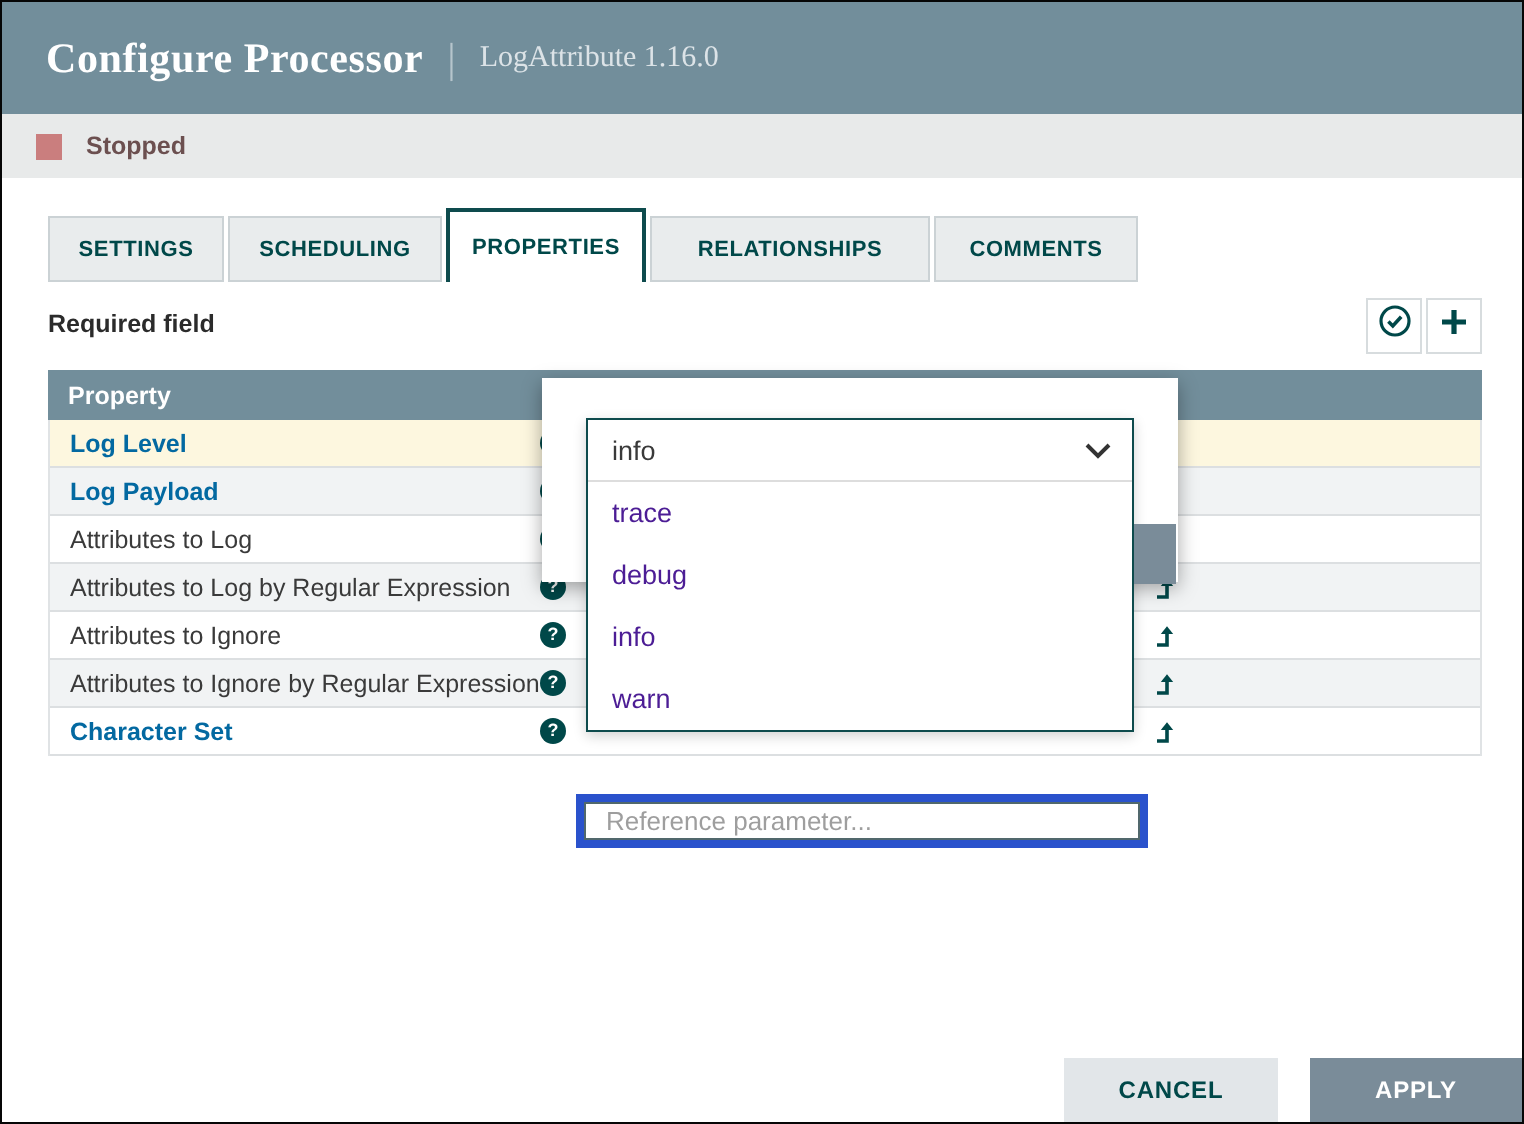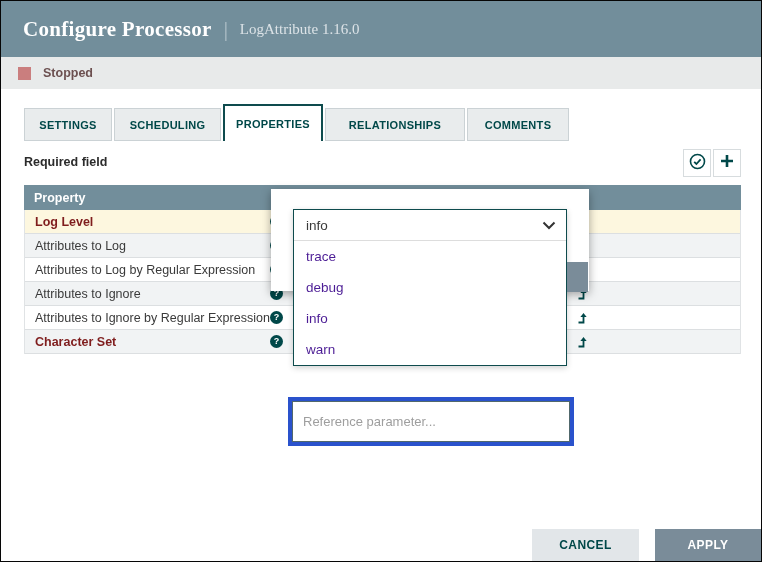--- a/index.html
+++ b/index.html
@@ -38,36 +38,36 @@
   .icon-btn.add{right:20px;}
   
   .table-header{position:absolute;left:23px;top:184px;width:717px;height:25px;background:#728E9B;
     color:#FFFFFF;font-size:12.5px;font-weight:bold;display:flex;align-items:center;
     padding-left:10px;box-sizing:border-box;}
   .rows{position:absolute;left:23px;top:209px;width:717px;border-left:1px solid #E0E3E5;border-right:1px solid #E0E3E5;box-sizing:border-box;}
   .row{height:24px;box-sizing:border-box;border-bottom:1px solid #DCDFE1;display:flex;align-items:center;
     position:relative;font-size:12.5px;color:#3A3A3A;padding-left:10px;background:#FFFFFF;}
   .row:nth-child(1){background:#FDF7DF;}
   .row:nth-child(2n){background:#F1F3F4;}
-  .row.req .prop{font-weight:bold;color:#7f1d1d;}
+  .row.req .prop{font-weight:bold;color:#0369a1;}
   .q-icon{position:absolute;left:245px;top:5px;width:13px;height:13px;border-radius:50%;background:#004849;
     color:#fff;font-size:9px;font-weight:bold;text-align:center;line-height:13px;}
   .q-icon::after{content:"?";}
   .goto-icon{position:absolute;left:552px;top:6px;}
   
   .popup-panel{position:absolute;left:270px;top:188px;width:318px;height:102px;background:#FFFFFF;
     box-shadow:0 3px 9px rgba(0,0,0,.35);z-index:10;}
   .scroll-thumb{position:absolute;left:566px;top:261px;width:21px;height:30px;background:#7A8C99;z-index:13;}
   .combo{position:absolute;left:292px;top:208px;width:274px;box-sizing:border-box;background:#FFFFFF;
     border:1px solid #0E4B4D;z-index:12;box-shadow:0 2px 6px rgba(0,0,0,.18);}
   .combo-display{height:30px;display:flex;align-items:center;justify-content:space-between;
     padding:0 10px 0 12px;font-size:13.5px;color:#3A3A3A;border-bottom:1px solid #DDDDDD;cursor:default;}
   .option{height:31px;display:flex;align-items:center;padding-left:12px;font-size:13.5px;color:#4c1d95;
     background:#FFFFFF;cursor:default;}
-  .ref-box{position:absolute;left:287px;top:396px;width:286px;height:49px;box-sizing:border-box;
+  .ref-box{position:absolute;left:287px;top:396px;width:286px;height:27px;box-sizing:border-box;
     border:4px solid #2A52CC;background:#FFFFFF;z-index:12;}
   .ref-inner{position:absolute;left:0;top:0;right:0;bottom:0;border:1px solid #51686C;
     display:flex;align-items:center;padding-left:10px;font-size:13px;color:#9E9E9E;}
   
   .btn{position:absolute;bottom:0;height:32px;display:flex;align-items:center;justify-content:center;
     font-size:12px;font-weight:bold;letter-spacing:.4px;cursor:default;}
   .btn.cancel{left:531px;width:107px;background:#E2E6E9;color:#004849;}
   .btn.apply{left:654px;width:106px;background:#7A8C99;color:#FFFFFF;}
 </style>
 </head>
@@ -114,20 +114,28 @@
   <div class="table-header">Property</div>
   <div class="rows">
     <div class="row req">
       <span class="prop">Log Level</span>
       <span class="q-icon"></span>
       <span class="goto-icon"><svg width="11" height="12" viewBox="0 0 11 12">
             <path d="M1.5 10.5 H6.5 V4.5" stroke="#004849" stroke-width="1.8" fill="none"></path>
             <path d="M3.4 5 H9.6 L6.5 1.1 Z" fill="#004849"></path>
           </svg></span>
     </div>
+    <div class="row req">
+      <span class="prop">Log Payload</span>
+      <span class="q-icon"></span>
+      <span class="goto-icon"><svg width="11" height="12" viewBox="0 0 11 12">
+            <path d="M1.5 10.5 H6.5 V4.5" stroke="#004849" stroke-width="1.8" fill="none"></path>
+            <path d="M3.4 5 H9.6 L6.5 1.1 Z" fill="#004849"></path>
+          </svg></span>
+    </div>
     <div class="row">
       <span class="prop">Attributes to Log</span>
       <span class="q-icon"></span>
       <span class="goto-icon"><svg width="11" height="12" viewBox="0 0 11 12">
             <path d="M1.5 10.5 H6.5 V4.5" stroke="#004849" stroke-width="1.8" fill="none"></path>
             <path d="M3.4 5 H9.6 L6.5 1.1 Z" fill="#004849"></path>
           </svg></span>
     </div>
     <div class="row">
       <span class="prop">Attributes to Log by Regular Expression</span>

